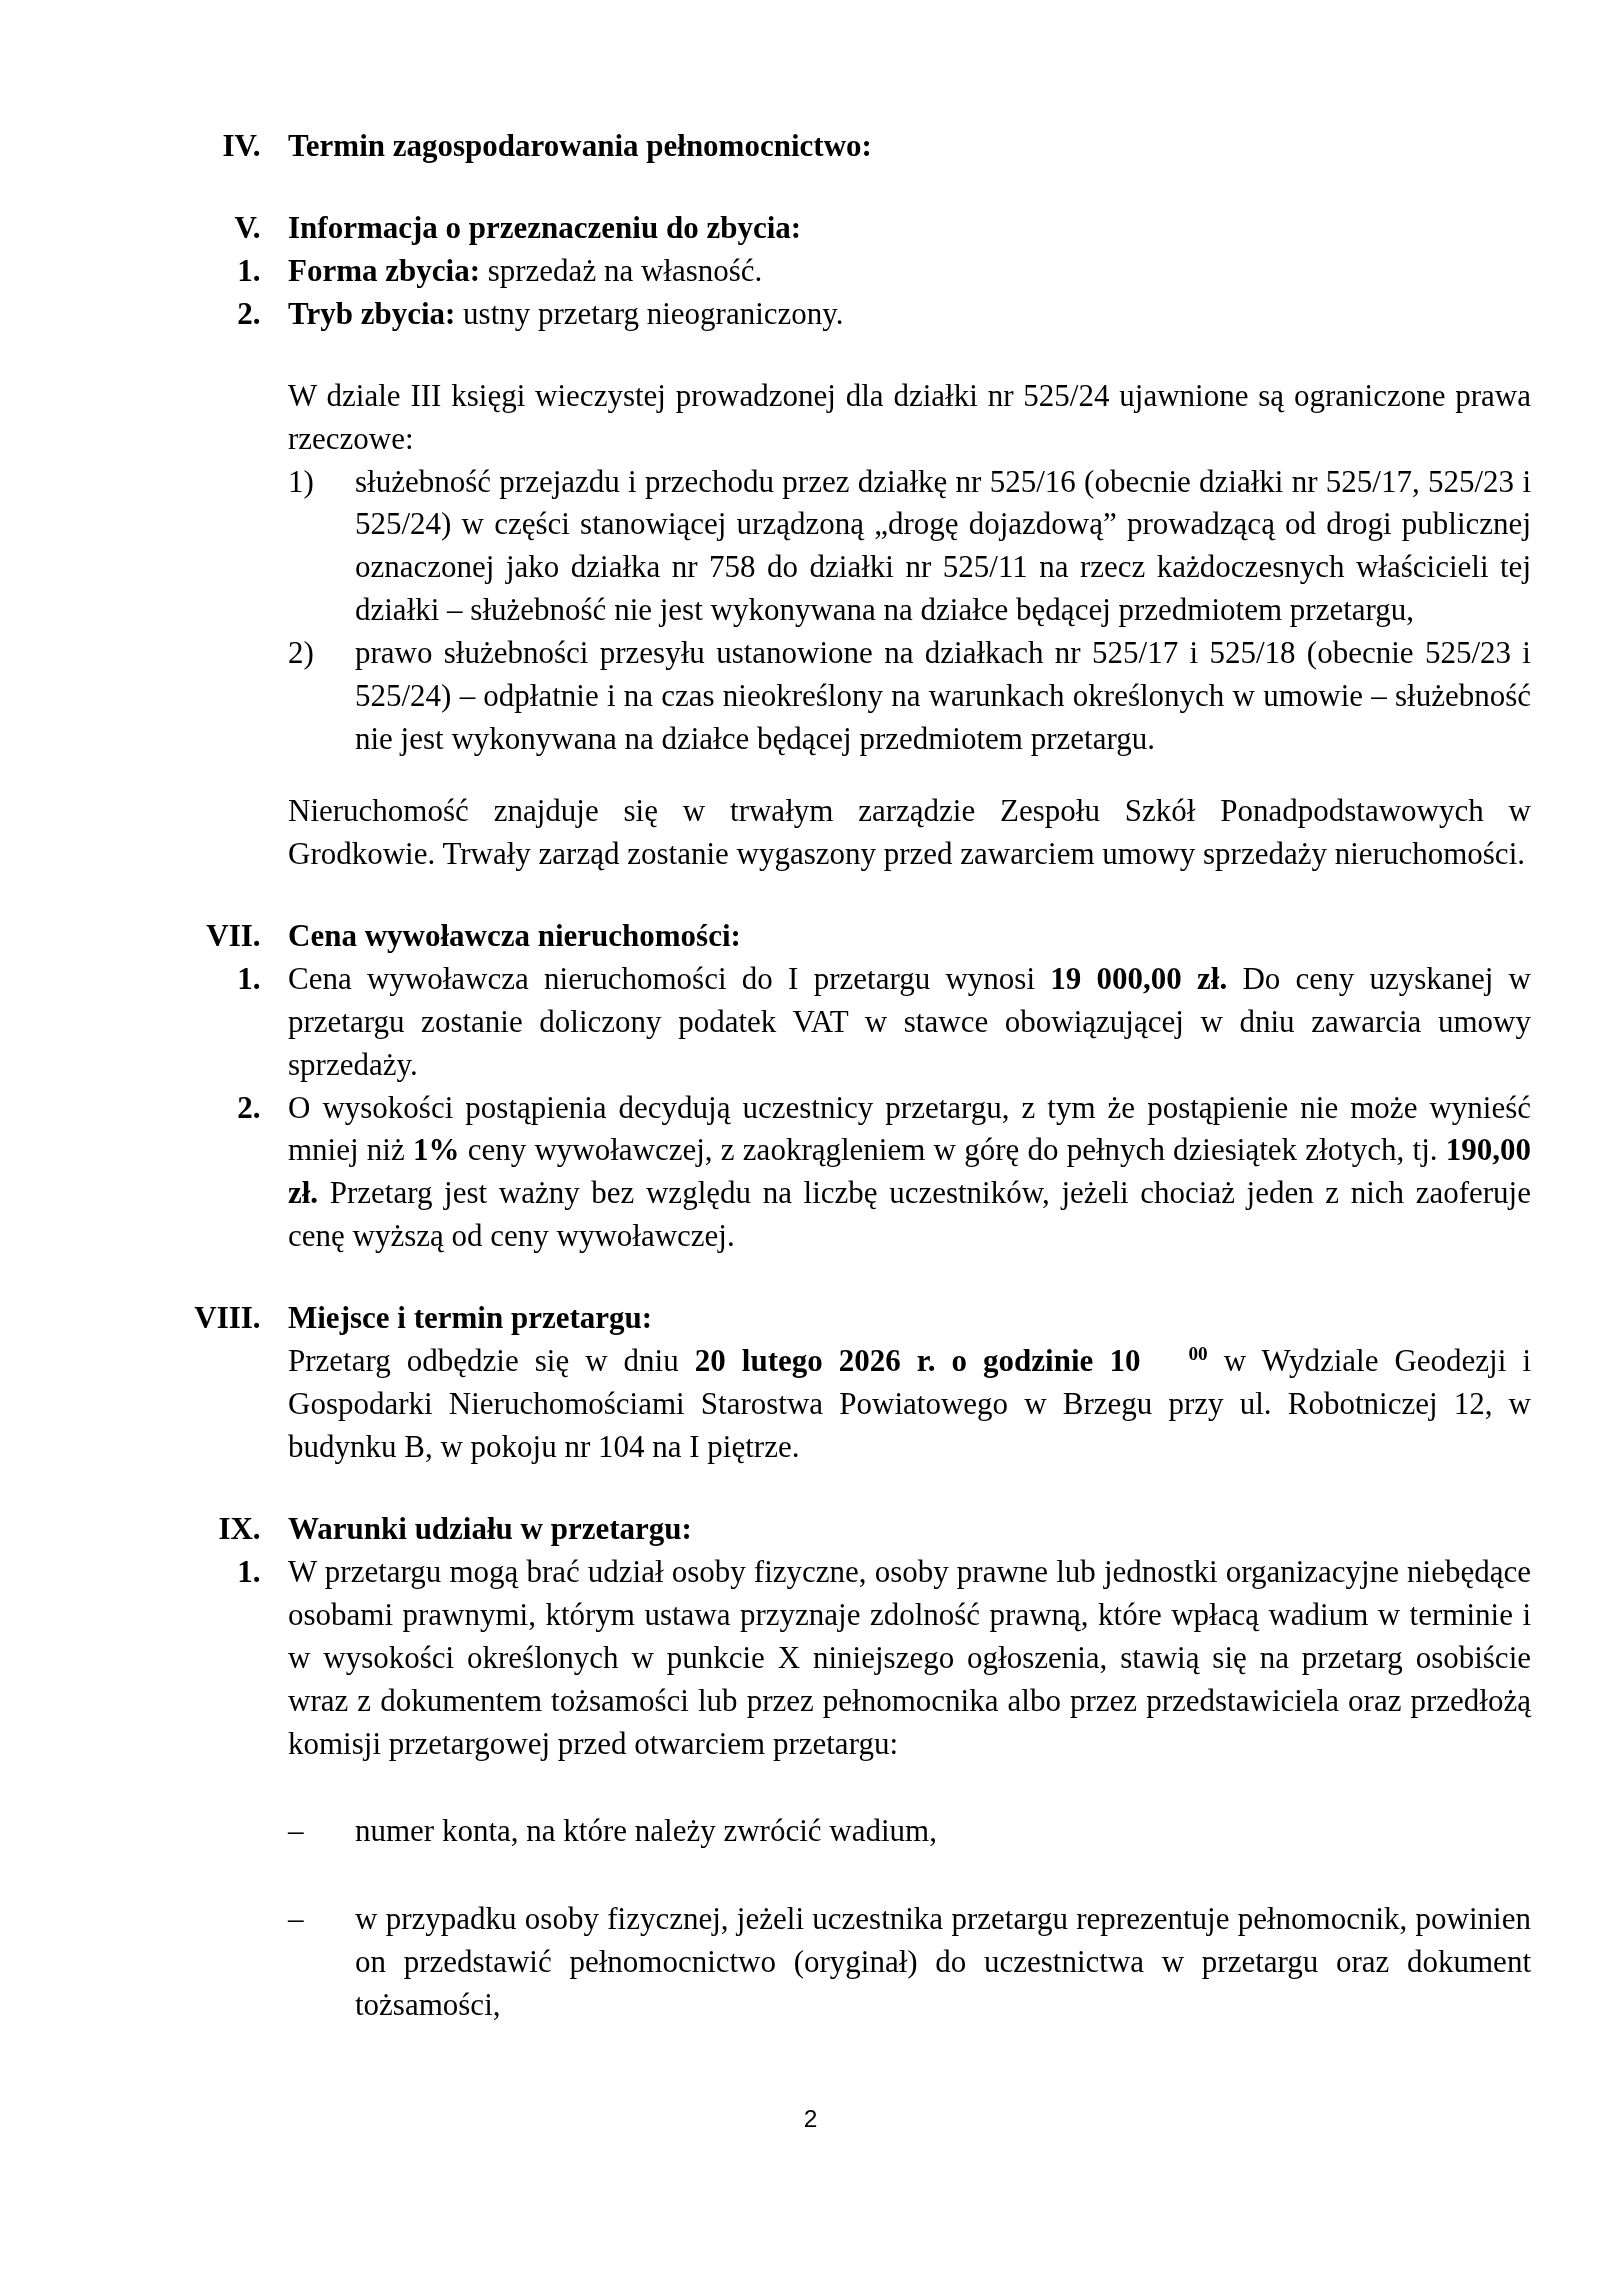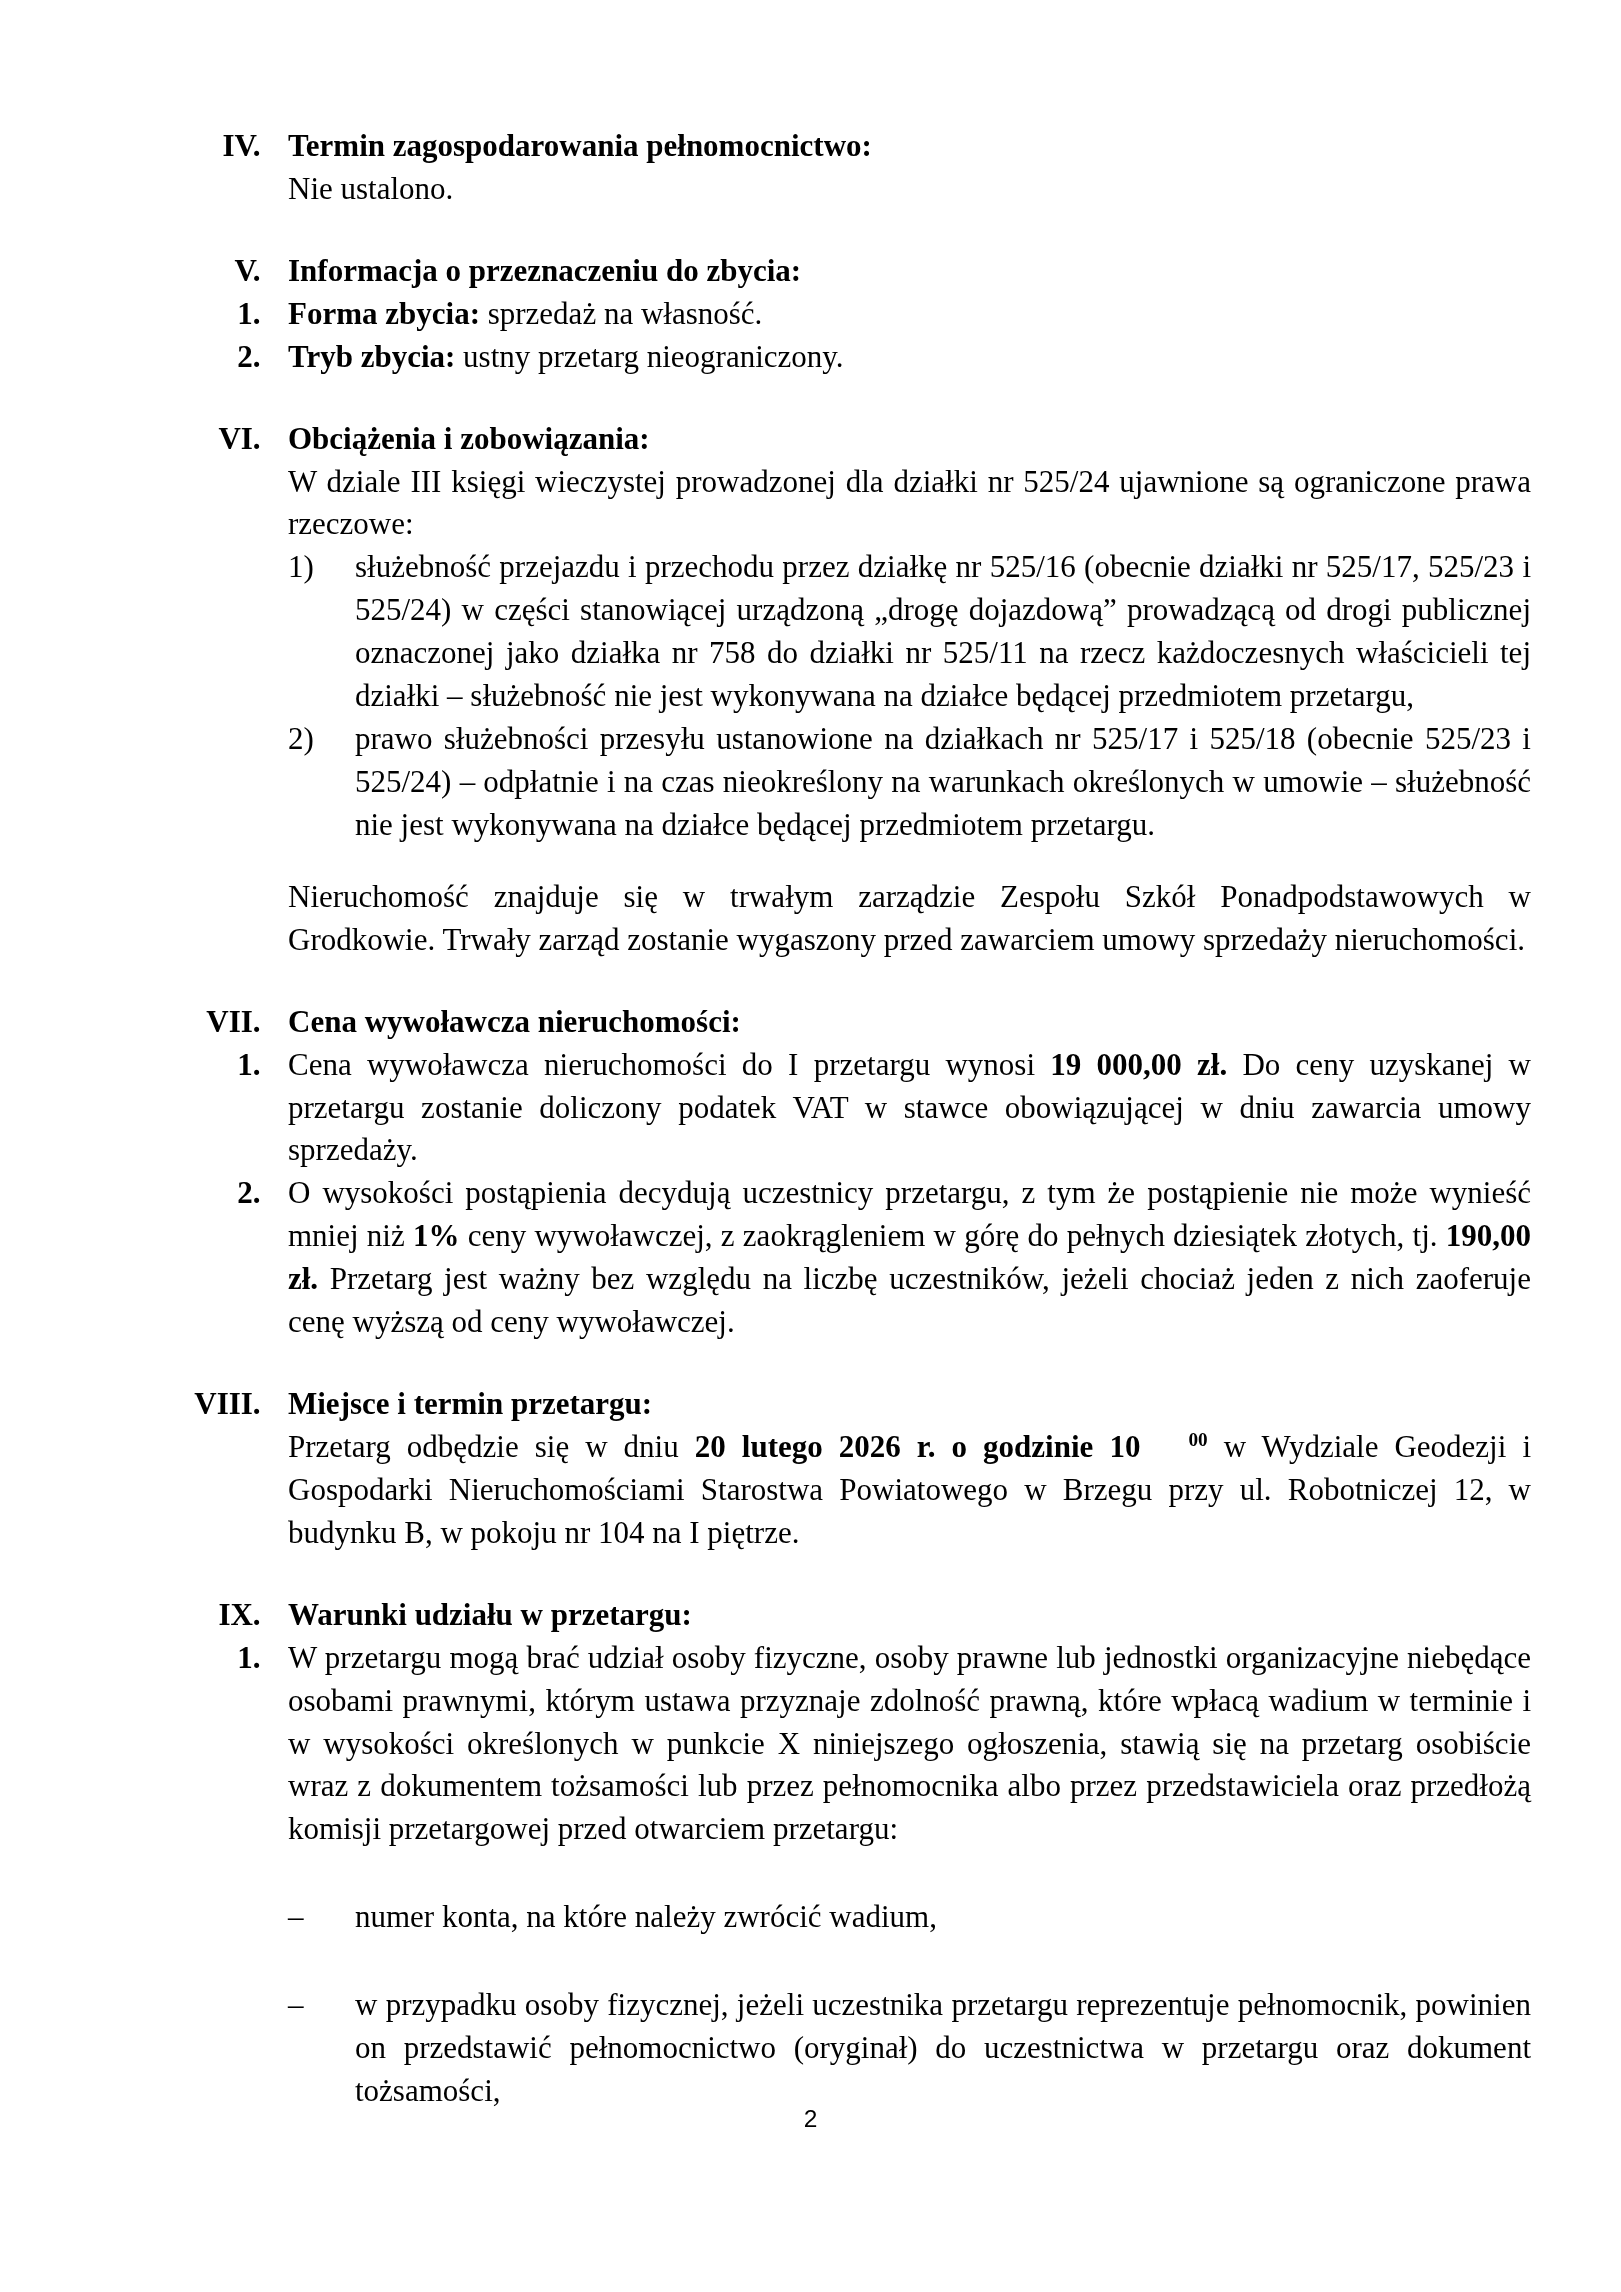--- a/index.html
+++ b/index.html
@@ -153,23 +153,20 @@
 <body>
 
 <div class="page">
   <div class="doc-body">
 
     <div class="section">
       <div class="section-head">
         <span class="sec-num">IV.</span>
         <span class="sec-title">Termin zagospodarowania pełnomocnictwo:</span>
       </div>
-      <div class="sec-body">
-        <p>Nie ustalono.</p>
-      </div>
     </div>
 
     <div class="gap-lg"></div>
 
     <div class="section">
       <div class="section-head">
         <span class="sec-num">V.</span>
         <span class="sec-title">Informacja o przeznaczeniu do zbycia:</span>
       </div>
       <ul class="num-list">
@@ -180,24 +177,20 @@
         <li>
           <span class="marker">2.</span>
           <span class="content"><b>Tryb zbycia:</b><span> ustny przetarg nieograniczony.</span></span>
         </li>
       </ul>
     </div>
 
     <div class="gap-lg"></div>
 
     <div class="section">
-      <div class="section-head">
-        <span class="sec-num">VI.</span>
-        <span class="sec-title">Obciążenia i zobowiązania:</span>
-      </div>
       <div class="sec-body">
         <p>W dziale III księgi wieczystej prowadzonej dla działki nr 525/24 ujawnione są ograniczone prawa rzeczowe:</p>
       </div>
       <ul class="paren-list">
         <li>
           <span class="marker">1)</span>
           <span class="content">służebność przejazdu i przechodu przez działkę nr 525/16 (obecnie działki nr 525/17, 525/23 i 525/24) w części stanowiącej urządzoną „drogę dojazdową” prowadzącą od drogi publicznej oznaczonej jako działka nr 758 do działki nr 525/11 na rzecz każdoczesnych właścicieli tej działki – służebność nie jest wykonywana na działce będącej przedmiotem przetargu,</span>
         </li>
         <li>
           <span class="marker">2)</span>

